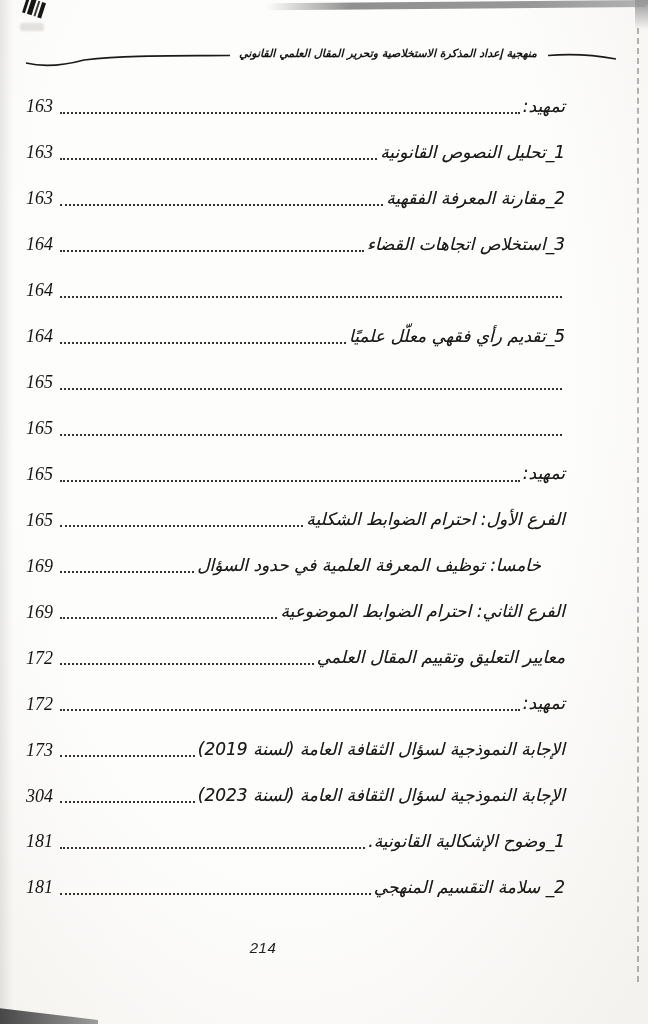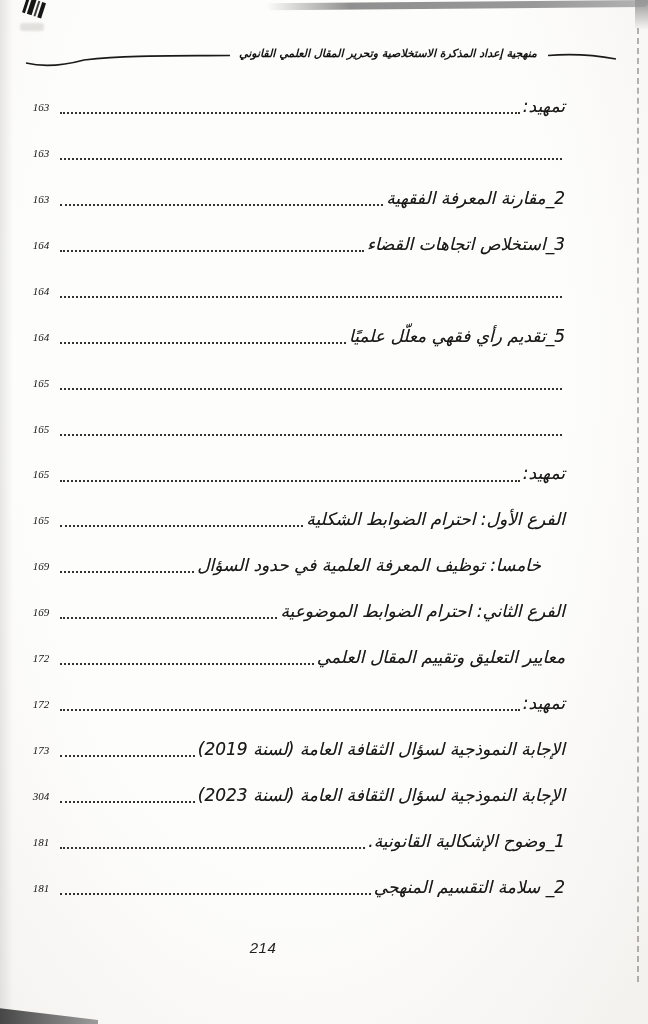--- a/index.html
+++ b/index.html
@@ -56,22 +56,22 @@
     text-shadow:0 0 .5px rgba(20,20,20,.45);
   }
   .toc-dots{
     flex:1;align-self:flex-start;height:29px;
     border-bottom:2px dotted #35322e;
     margin-right:3px;margin-left:4px;
     min-width:8px;
   }
   .toc-page{
     font-family:"Liberation Serif", serif;
-    font-size:11px;color:#141311;
-    min-width:30px;text-align:center;
+    font-size:18px;color:#141311;
+    min-width:30px;text-align:left;
     transform:translateY(1px);
   }
   
   .footer{position:absolute;top:938px;left:0;width:552px;text-align:center;}
   .footer-num{
     display:inline-block;transform:translateX(-13px);
     font-family:"Liberation Sans", sans-serif;
     font-size:15px;letter-spacing:.5px;color:#201f1d;font-weight:500;
   }
 </style>
@@ -101,20 +101,21 @@
     <span class="header-title" dir="rtl">منهجية إعداد المذكرة الاستخلاصية وتحرير المقال العلمي القانوني</span>
   </div>
 
   <div class="toc">
       <div class="toc-row">
       <span class="toc-title">تمهيد:</span>
       <span class="toc-dots"></span>
       <span class="toc-page">163</span>
     </div>
       <div class="toc-row">
+      <span class="toc-title">1_تحليل النصوص القانونية</span>
       <span class="toc-dots"></span>
       <span class="toc-page">163</span>
     </div>
       <div class="toc-row">
       <span class="toc-title">2_مقارنة المعرفة الفقهية</span>
       <span class="toc-dots"></span>
       <span class="toc-page">163</span>
     </div>
       <div class="toc-row">
       <span class="toc-title">3_استخلاص اتجاهات القضاء</span>

